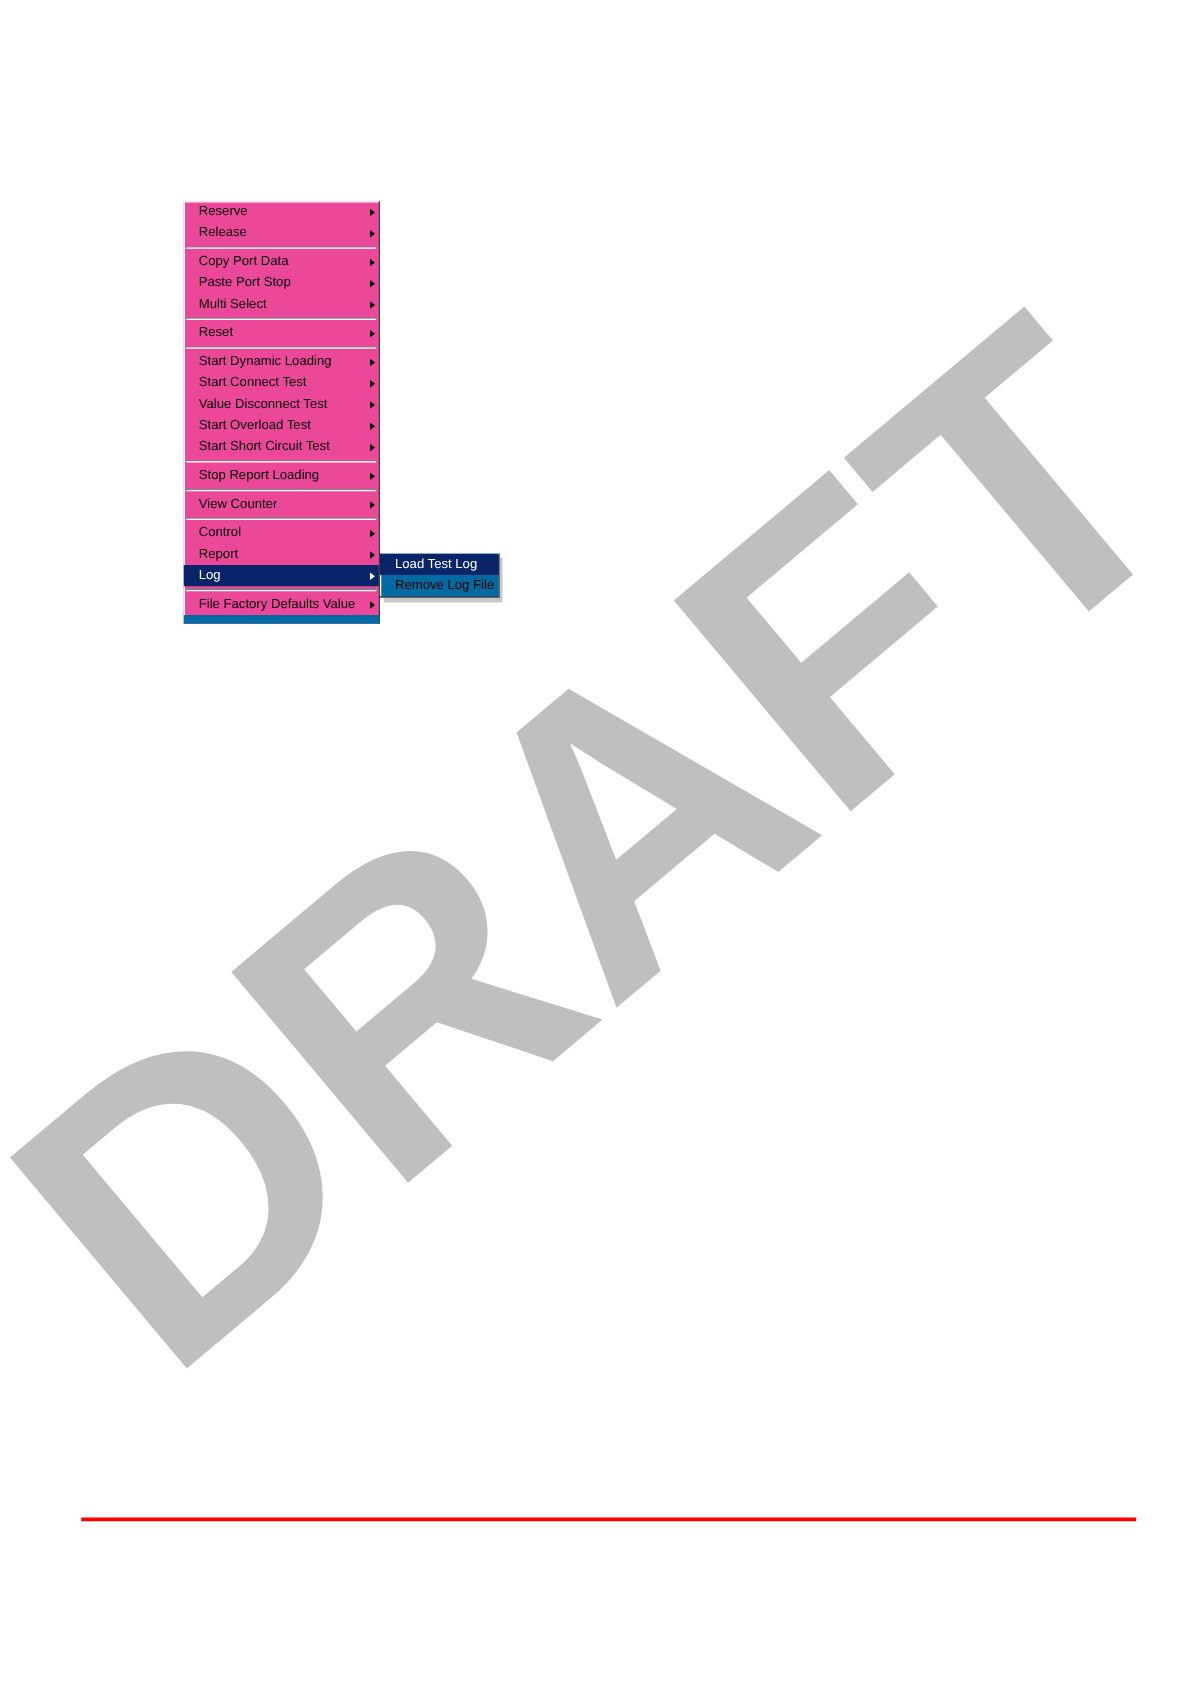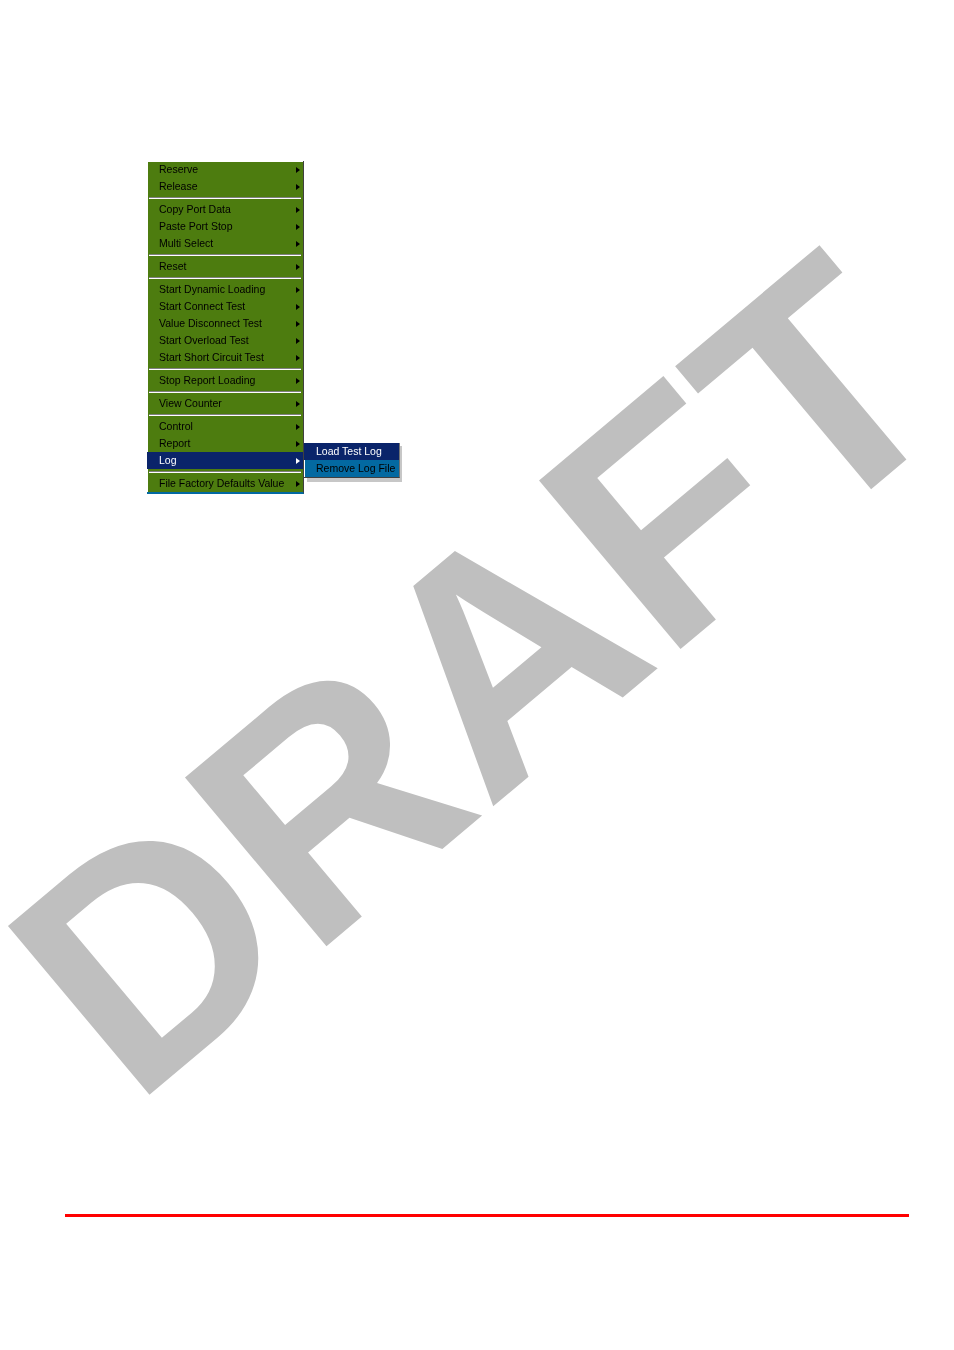--- a/index.html
+++ b/index.html
@@ -42,23 +42,23 @@
     z-index: 5;
   }
   .menus {
     position: absolute;
     left: 147px;
     top: 161px;
     z-index: 3;
   }
   .main-menu {
     width: 156px;
-    background: #4d7c0f;
+    background: #ec4899;
     border-right: 1px solid #404040;
-    border-bottom: 2px solid #0369a1;
+    border-bottom: 7px solid #0369a1;
     box-shadow: inset 1px 1px 0 #ffffff;
     font-size: 10.5px;
     color: #000;
   }
   .menu-item {
     position: relative;
     display: flex;
     align-items: center;
     justify-content: space-between;
     height: 17px;

